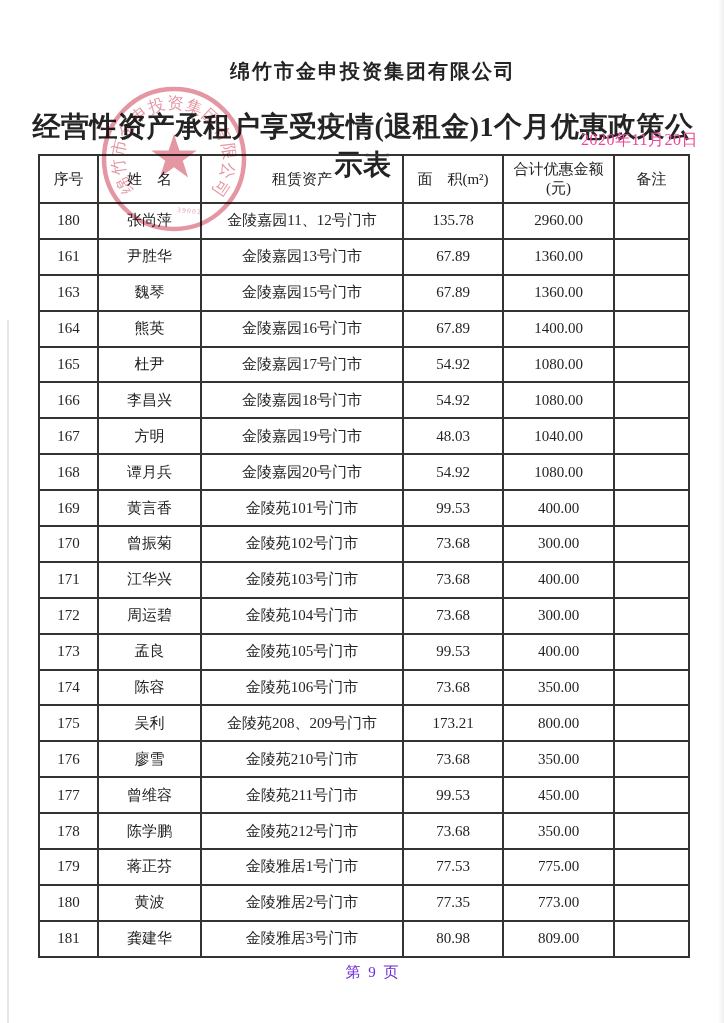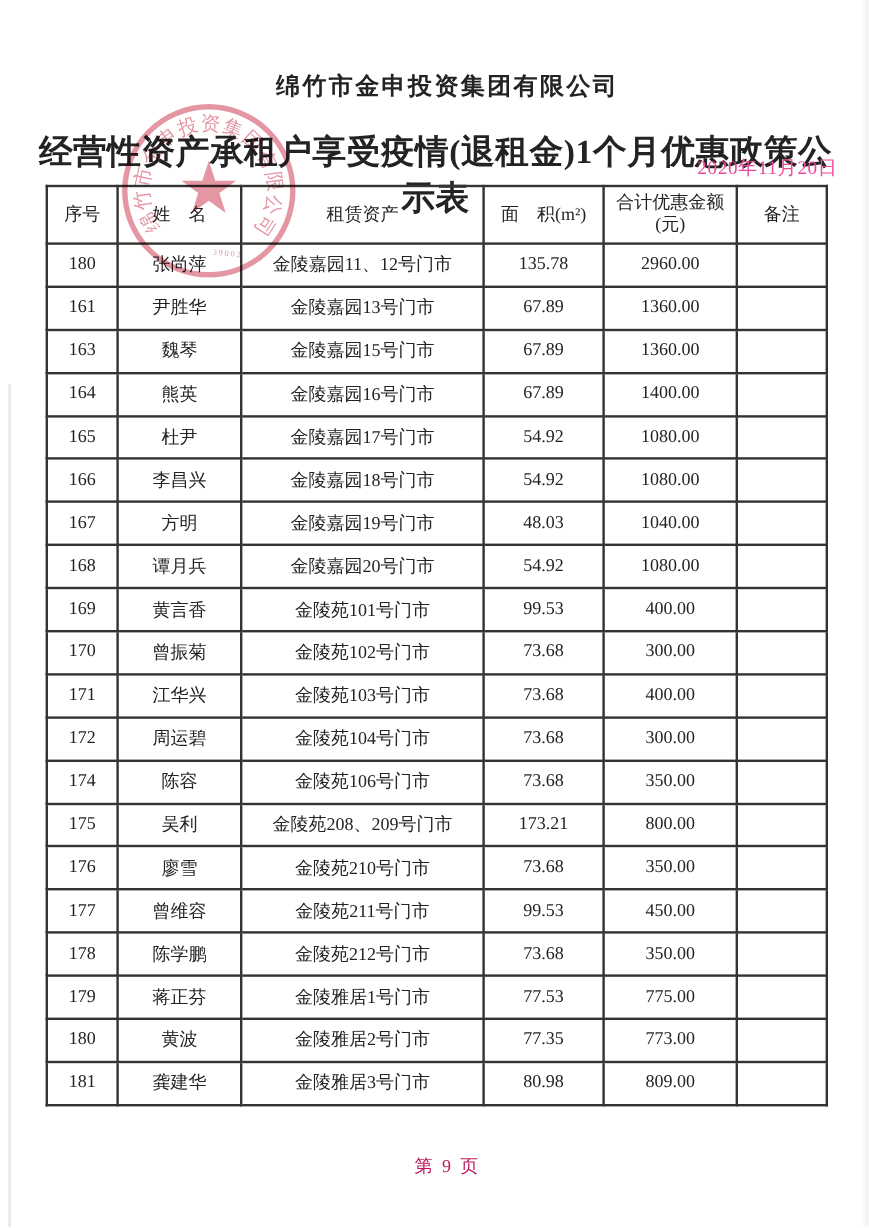--- a/index.html
+++ b/index.html
@@ -33,21 +33,21 @@
     border:2px solid #333330;
     text-align:center;vertical-align:middle;
     padding:0 2px;
     font-size:15px;color:#232323;
     overflow:hidden;white-space:nowrap;
   }
   table.benefit th{height:46px;font-weight:normal;line-height:1.25;}
   table.benefit td{height:33.9px;}
   .footer-page{
     position:absolute;left:48px;top:963px;width:650px;
-    text-align:center;font-size:15px;letter-spacing:2px;color:#be185d;
+    text-align:center;font-size:15px;letter-spacing:2px;color:#6d28d9;
   }
   .stamp{
     position:absolute;left:89px;top:74px;
     width:170px;height:170px;
     opacity:0.6;
     mix-blend-mode:multiply;
     pointer-events:none;
   }
   .scan-edge-left{
     position:absolute;left:7px;top:320px;bottom:0;width:2px;
@@ -179,20 +179,28 @@
         </tr>
         <tr>
           <td>172</td>
           <td>周运碧</td>
           <td>金陵苑104号门市</td>
           <td>73.68</td>
           <td>300.00</td>
           <td></td>
         </tr>
         <tr>
+          <td>173</td>
+          <td>孟良</td>
+          <td>金陵苑105号门市</td>
+          <td>99.53</td>
+          <td>400.00</td>
+          <td></td>
+        </tr>
+        <tr>
           <td>174</td>
           <td>陈容</td>
           <td>金陵苑106号门市</td>
           <td>73.68</td>
           <td>350.00</td>
           <td></td>
         </tr>
         <tr>
           <td>175</td>
           <td>吴利</td>

